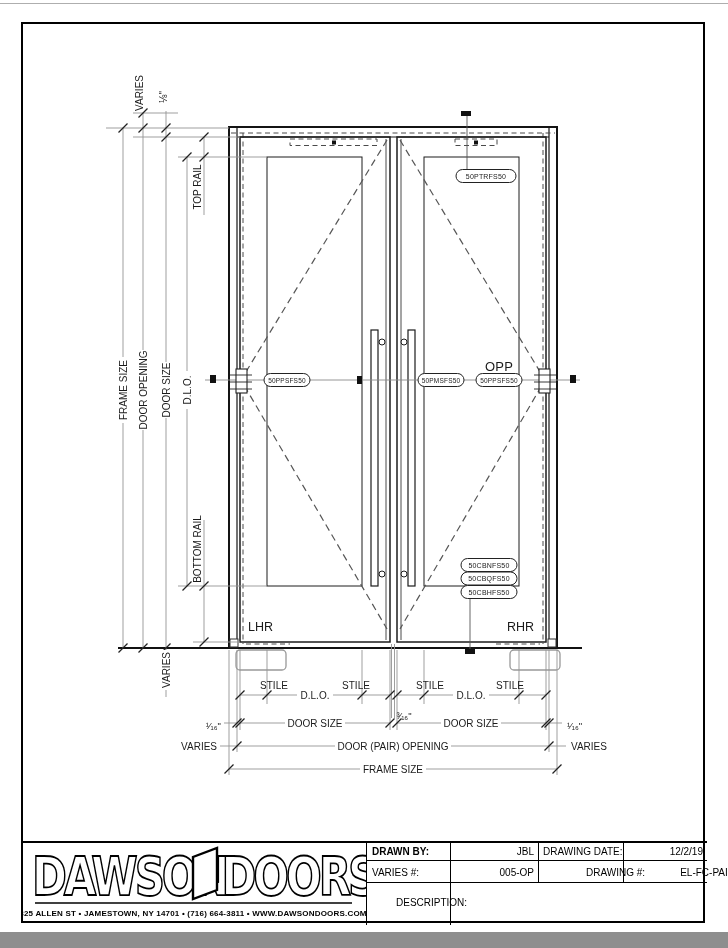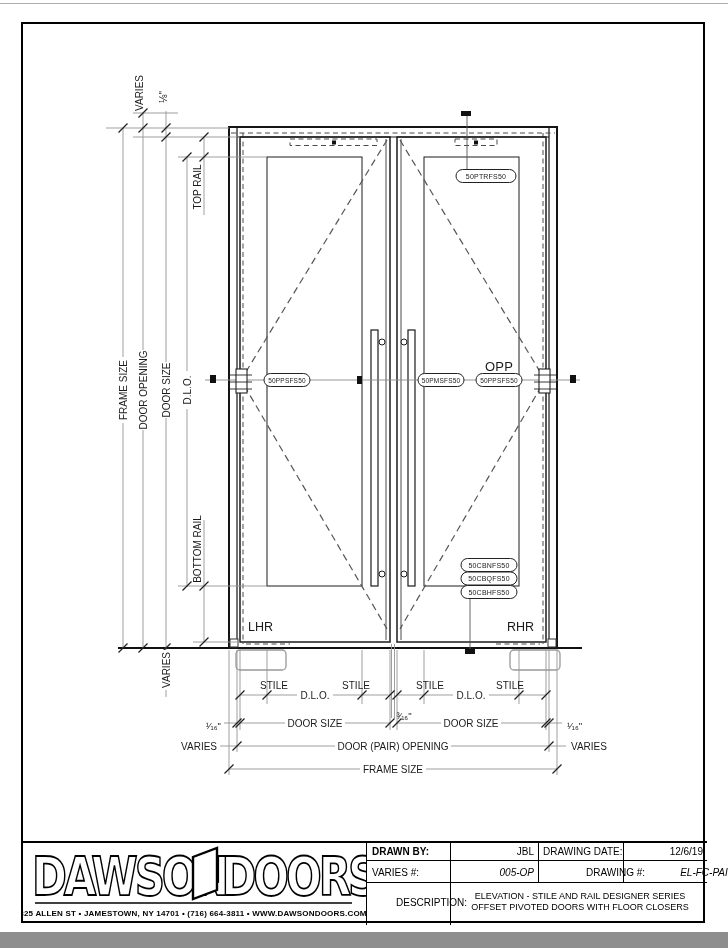--- a/index.html
+++ b/index.html
@@ -10,21 +10,21 @@
   .bottom-bar{position:absolute;left:0;top:932px;width:728px;height:16px;background:#8e8e8e;}
   svg.cad{position:absolute;left:0;top:0;}
   svg.cad text{font-family:"Liberation Sans",sans-serif;fill:#1b1b1b;}
   .dimtext{font-size:10px;}
   .parttext{font-size:7px;letter-spacing:.2px;}
   
   .tb{position:absolute;left:21px;top:841px;width:686px;height:84px;font-family:"Liberation Sans",sans-serif;color:#000;}
   .tb .vline,.tb .hline{position:absolute;background:#000;}
   .tb-label{position:absolute;font-size:10px;white-space:nowrap;}
   .tb-value{position:absolute;font-size:10px;text-align:right;white-space:nowrap;}
-  .tb-value.it{font-style:italic;}
+  .tb-value.it{}
   .tb-desc{position:absolute;font-size:9px;text-align:center;line-height:11px;}
   .addr{font-size:8px;font-weight:bold;letter-spacing:.2px;}
 </style>
 </head>
 <body>
 
 <div class="page">
   <div class="top-hairline"></div>
   <div class="sheet-border"></div>
 
@@ -268,25 +268,24 @@
         <text x="257" y="52" font-family="DejaVu Sans, sans-serif" font-weight="bold" font-size="54" letter-spacing="-4" fill="#fff" stroke="#000" stroke-width="1.8">DOORS</text>
       </g>
       <polygon points="172,56 172,14 196,5 196,47" fill="#fff" stroke="#000" stroke-width="2.4"></polygon>
       <line x1="14" y1="60" x2="331" y2="60" stroke="#000" stroke-width="1.6"></line>
       <text x="172" y="73" text-anchor="middle" class="addr" font-family="Liberation Sans, sans-serif">825 ALLEN ST • JAMESTOWN, NY 14701 • (716) 664-3811 • WWW.DAWSONDOORS.COM</text>
     </svg>
 
     <div class="tb-label" style="left:351px;top:5px;font-weight:bold;">DRAWN BY:</div>
     <div class="tb-value" style="left:433px;top:5px;width:80px;">JBL</div>
     <div class="tb-label" style="left: 522px; top: 5px;">DRAWING DATE:</div>
-    <div class="tb-value" style="left:608px;top:5px;width:74px;">12/6/19</div>
+    <div class="tb-value" style="left:608px;top:5px;width:74px;">12/2/19</div>
 
     <div class="tb-label" style="left:351px;top:26px;">VARIES #:</div>
     <div class="tb-value it" style="left:433px;top:26px;width:80px;">005-OP</div>
     <div class="tb-label" style="left: 522px; top: 26px; padding-left: 43px;">DRAWING #:</div>
     <div class="tb-value it" style="left:640px;top:26px;width:74px;">EL-FC-PAIR</div>
 
     <div class="tb-label" style="left:351px;top:56px;padding-left:24px;">DESCRIPTION:</div>
-    <div class="tb-desc" style="left:438px;top:50px;width:242px;">ELEVATION - STILE AND RAIL DESIGNER SERIES OFFSET PIVOTED DOORS WITH FLOOR CLOSERS</div>
   </div>
 
   <div class="bottom-bar"></div>
 </div>
 
 </body></html>

